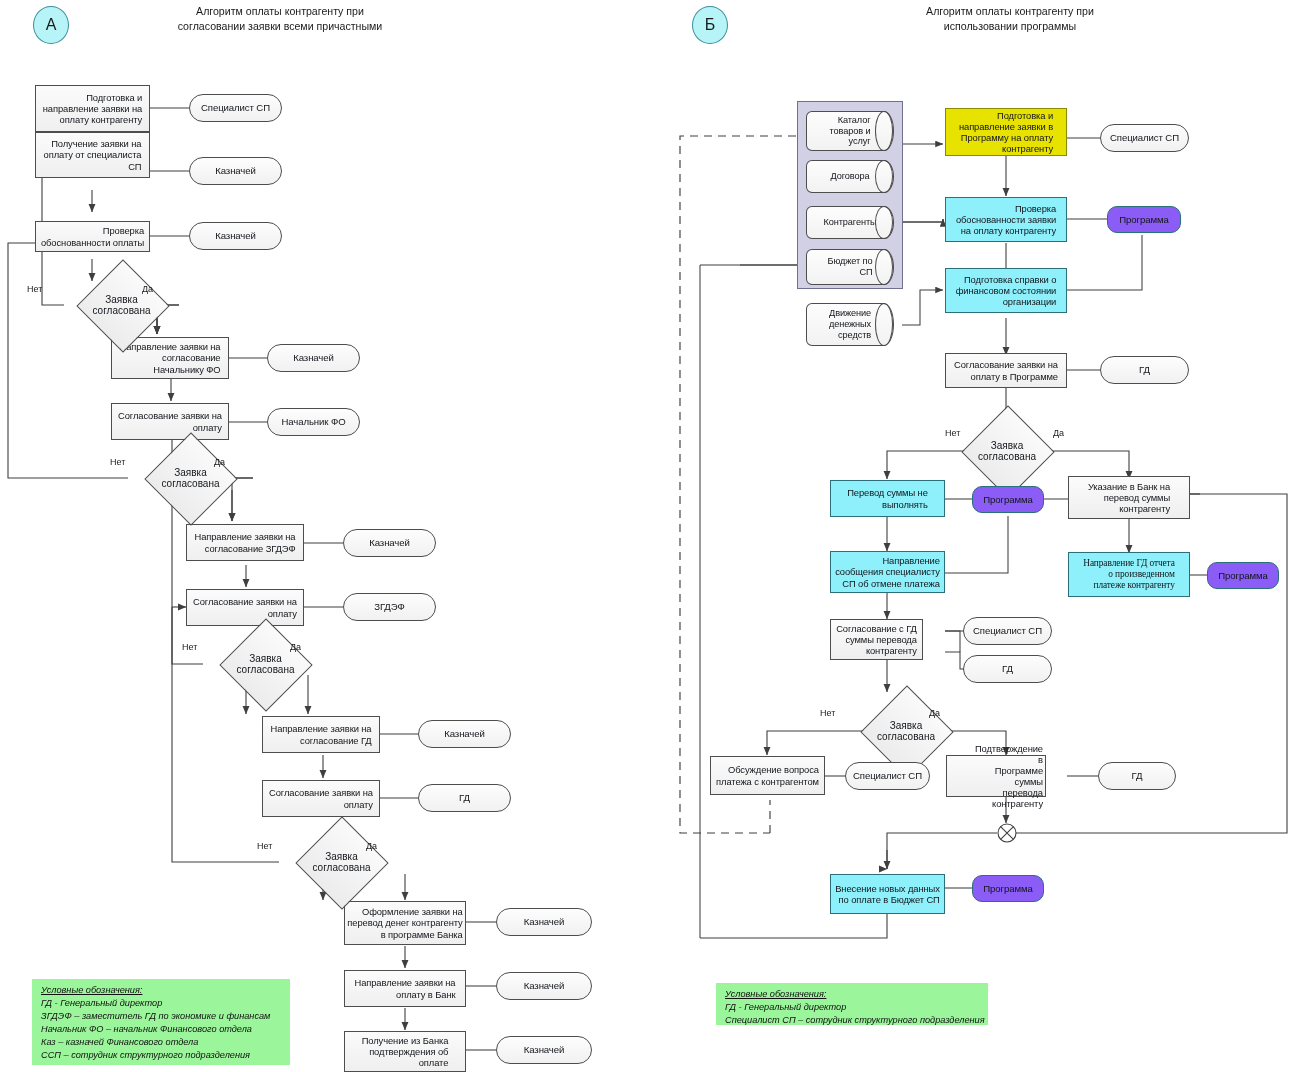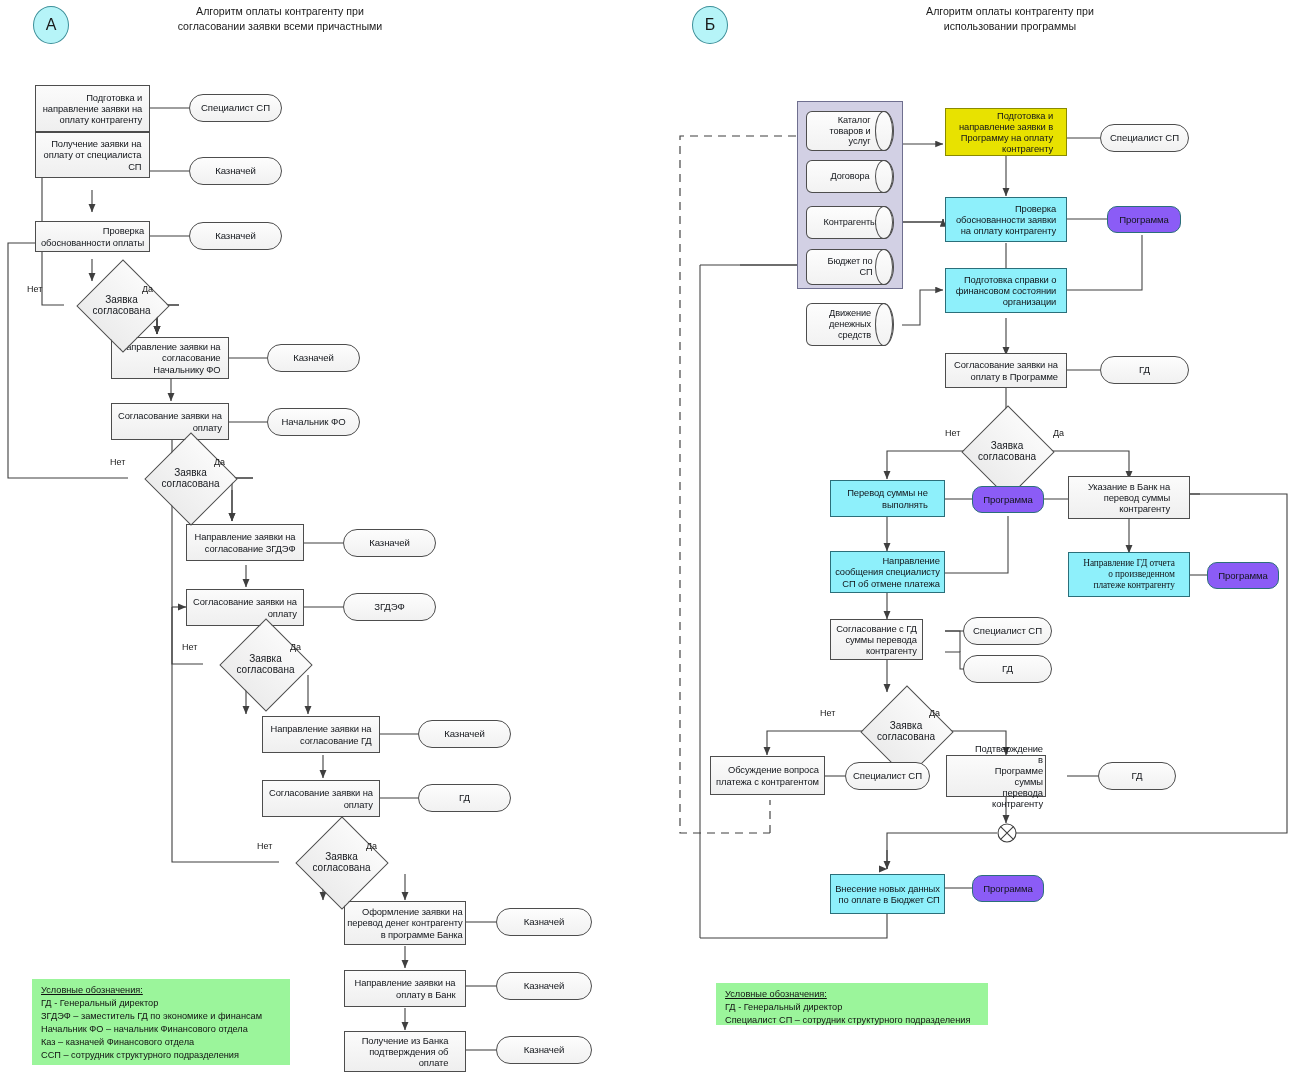--- a/index.html
+++ b/index.html
@@ -113,21 +113,21 @@
   .legend{
     position:absolute;
     background:#9bf59b;
     font-size:9.2px;
     color:#111;
     line-height:1.42;
     padding:5px 7px 6px 9px;
     box-sizing:border-box;
   }
   .legend .lhead{text-decoration:underline;display:block;}
-  .legend span{display:block;white-space:pre;}
+  .legend span{display:block;white-space:pre;font-style:italic;}
   .edgelabel{
     position:absolute;
     font-size:9px;
     color:#1a1a1a;
   }
 </style>
 </head>
 <body>
 
 <div id="canvas">

